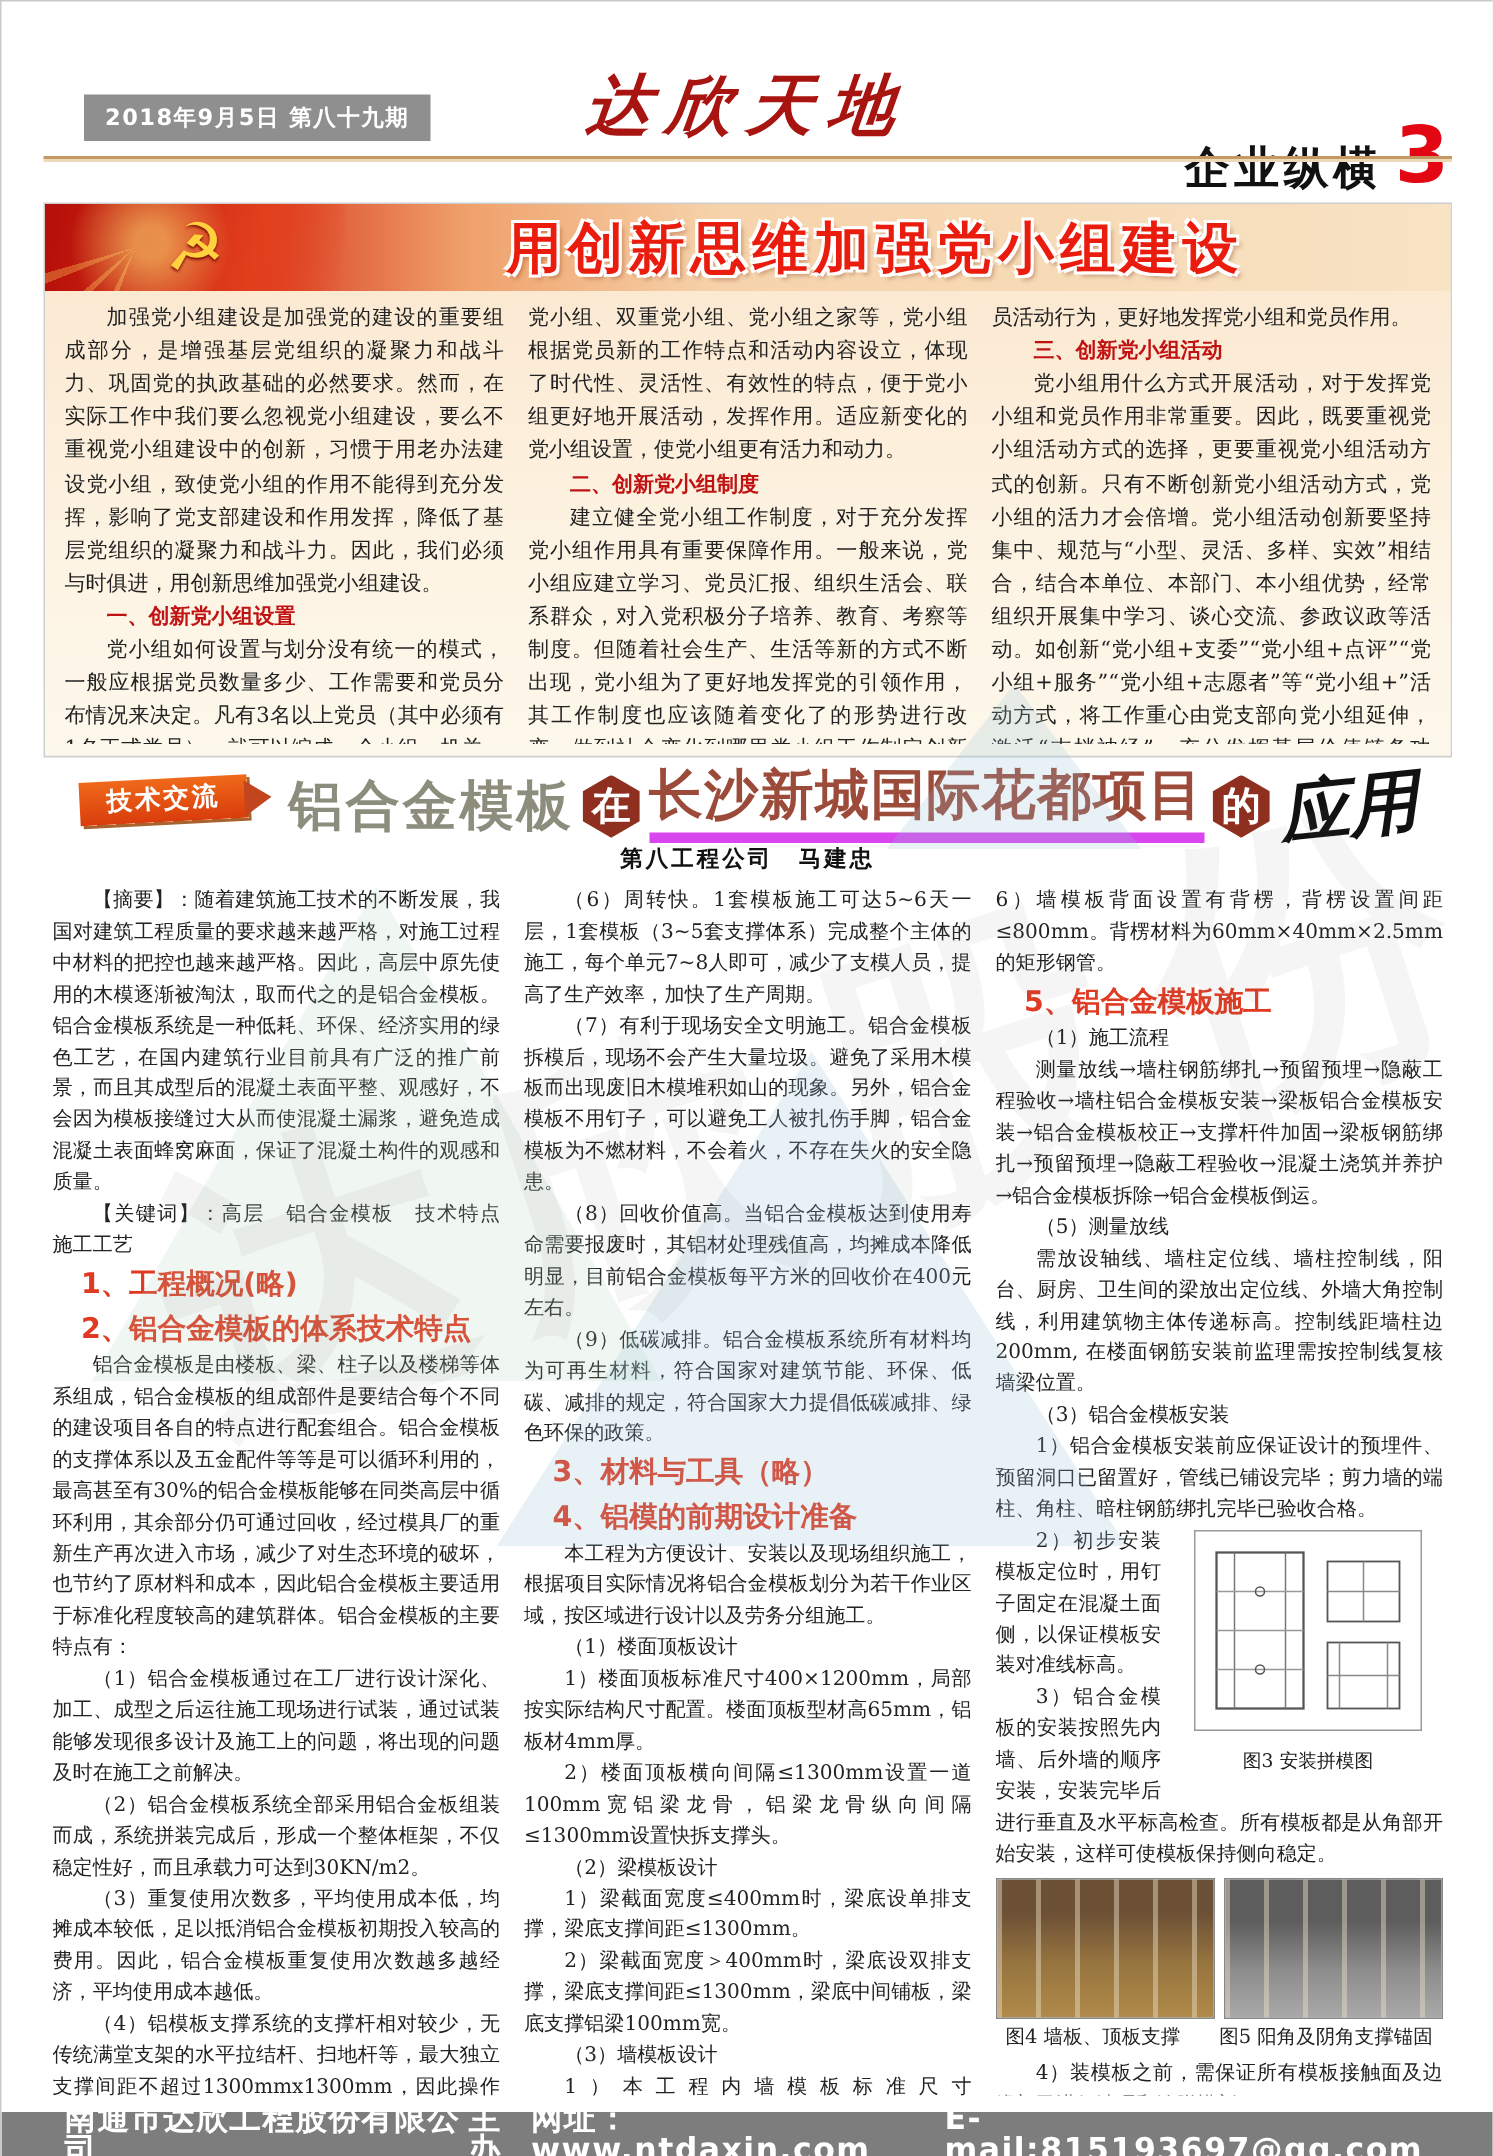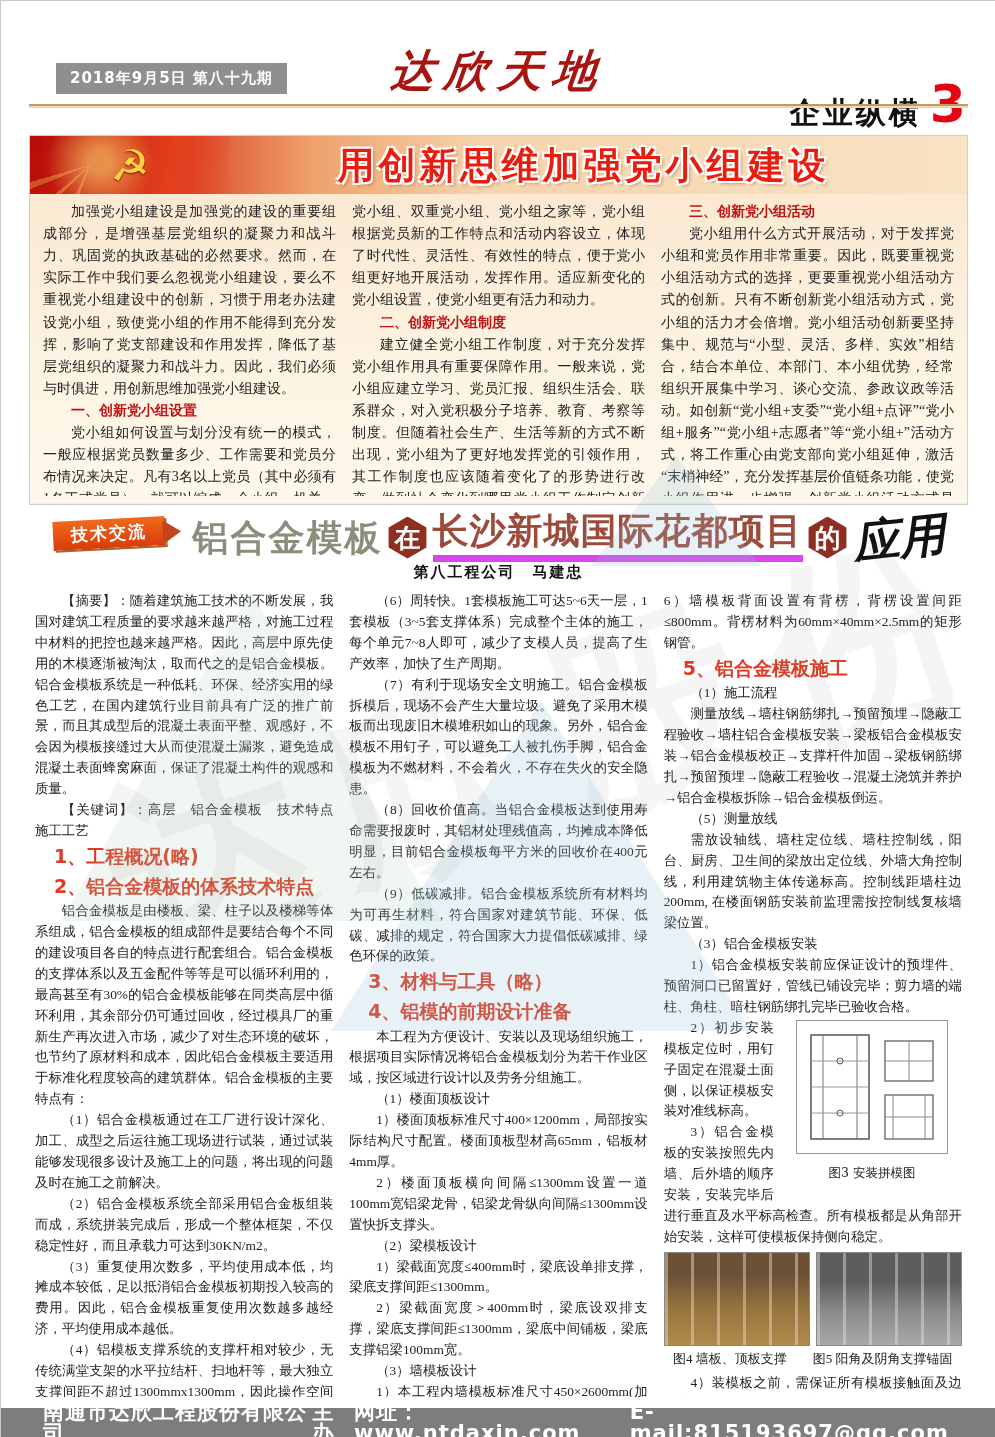--- a/index.html
+++ b/index.html
@@ -30,21 +30,21 @@
               rgba(255,200,90,.35) 24deg 30deg, transparent 30deg 48deg, rgba(255,200,90,.35) 48deg 54deg, transparent 54deg),
             linear-gradient(100deg,#b50d08,#e23f1d 70%,transparent);
           font-size:44px;color:#ffd23e;text-shadow:0 1px 2px #7a0a05;}
   .a1title{flex:1;text-align:center;font:bold 37px/1 "DejaVu Sans",sans-serif;color:#ea1c0d;
            letter-spacing:4px;padding-right:30px;
            text-shadow:-2px -2px 0 #fff,2px -2px 0 #fff,-2px 2px 0 #fff,2px 2px 0 #fff,3px 3px 3px rgba(120,40,10,.35);}
   .a1body{display:flex;gap:16px;padding:7px 13px;height:295px;overflow:hidden;
           background:linear-gradient(180deg,#fbe9d2 0%,#fdf3e2 55%,#fdf8ec 100%);}
   .a1body .col{flex:1;overflow:hidden;font-size:14px;line-height:1.58;text-align:justify;}
   
-  .par{margin:0;font-family:Liberation Serif, serif;}
+  .par{margin:0;}
   .par.p{text-indent:2em;}
   .par.pn{text-indent:0;}
   .par.h{color:#c01212;font-weight:bold;text-indent:2em;}
   .par.h2{color:#e03a22;font-weight:bold;text-indent:1em;font-family:"DejaVu Sans",sans-serif;font-size:19px;}
   .par.cap{text-align:center;text-indent:0;font-size:13px;margin:3px 0 4px;}
   
   .article2{position:relative;margin:8px 28px 0;height:888px;z-index:1;}
   .a2head{position:relative;height:78px;}
   .ribbon{position:absolute;left:24px;top:6px;background:linear-gradient(#ef6a1a,#d93c0c);
           color:#fff;font:bold 17px/1 "DejaVu Sans",sans-serif;padding:6px 18px;
@@ -114,20 +114,21 @@
           <div class="par p">加强党小组建设是加强党的建设的重要组成部分，是增强基层党组织的凝聚力和战斗力、巩固党的执政基础的必然要求。然而，在实际工作中我们要么忽视党小组建设，要么不重视党小组建设中的创新，习惯于用老办法建设党小组，致使党小组的作用不能得到充分发挥，影响了党支部建设和作用发挥，降低了基层党组织的凝聚力和战斗力。因此，我们必须与时俱进，用创新思维加强党小组建设。</div>
           <div class="par h">一、创新党小组设置</div>
           <div class="par p">党小组如何设置与划分没有统一的模式，一般应根据党员数量多少、工作需要和党员分布情况来决定。凡有3名以上党员（其中必须有1名正式党员），就可以编成一个小组。机关、企业、农村、社区、学校、医院、社会组织等党小组设置可以根据党员居住情况、工作性质、组织状况等进行划分。但随着新情况的变化，党小组的设置可以打破原有的规矩，如设立微信党小组、QQ党小组、流动</div>
         </div>
       <div class="col">
           <div class="par pn">党小组、双重党小组、党小组之家等，党小组根据党员新的工作特点和活动内容设立，体现了时代性、灵活性、有效性的特点，便于党小组更好地开展活动，发挥作用。适应新变化的党小组设置，使党小组更有活力和动力。</div>
           <div class="par h">二、创新党小组制度</div>
           <div class="par p">建立健全党小组工作制度，对于充分发挥党小组作用具有重要保障作用。一般来说，党小组应建立学习、党员汇报、组织生活会、联系群众，对入党积极分子培养、教育、考察等制度。但随着社会生产、生活等新的方式不断出现，党小组为了更好地发挥党的引领作用，其工作制度也应该随着变化了的形势进行改变，做到社会变化到哪里党小组工作制定创新到哪里，制定和完善一些适应新形势、新变化的工作制度，如党员志愿服务、扶贫助困、脱贫帮扶、舆情监督、诚信承诺等，不断拓展党小组活动空间和范围，丰富党小组活动内容，规范党</div>
         </div>
       <div class="col">
+          <div class="par pn">员活动行为，更好地发挥党小组和党员作用。</div>
           <div class="par h">三、创新党小组活动</div>
           <div class="par p">党小组用什么方式开展活动，对于发挥党小组和党员作用非常重要。因此，既要重视党小组活动方式的选择，更要重视党小组活动方式的创新。只有不断创新党小组活动方式，党小组的活力才会倍增。党小组活动创新要坚持集中、规范与“小型、灵活、多样、实效”相结合，结合本单位、本部门、本小组优势，经常组织开展集中学习、谈心交流、参政议政等活动。如创新“党小组+支委”“党小组+点评”“党小组+服务”“党小组+志愿者”等“党小组+”活动方式，将工作重心由党支部向党小组延伸，激活“末梢神经”，充分发挥基层价值链条功能，使党小组作用进一步增强。创新党小组活动方式是在坚持方便、灵活、有效的原则上进行的，不能唯创新而创新，只考虑作秀和宣传，不注重效果。（人民日报）</div>
         </div>
     </div>
   </div>
 
   <div class="article2">
     <div class="a2head">
       <span class="ribbon">技术交流</span>
       <div class="a2title">

